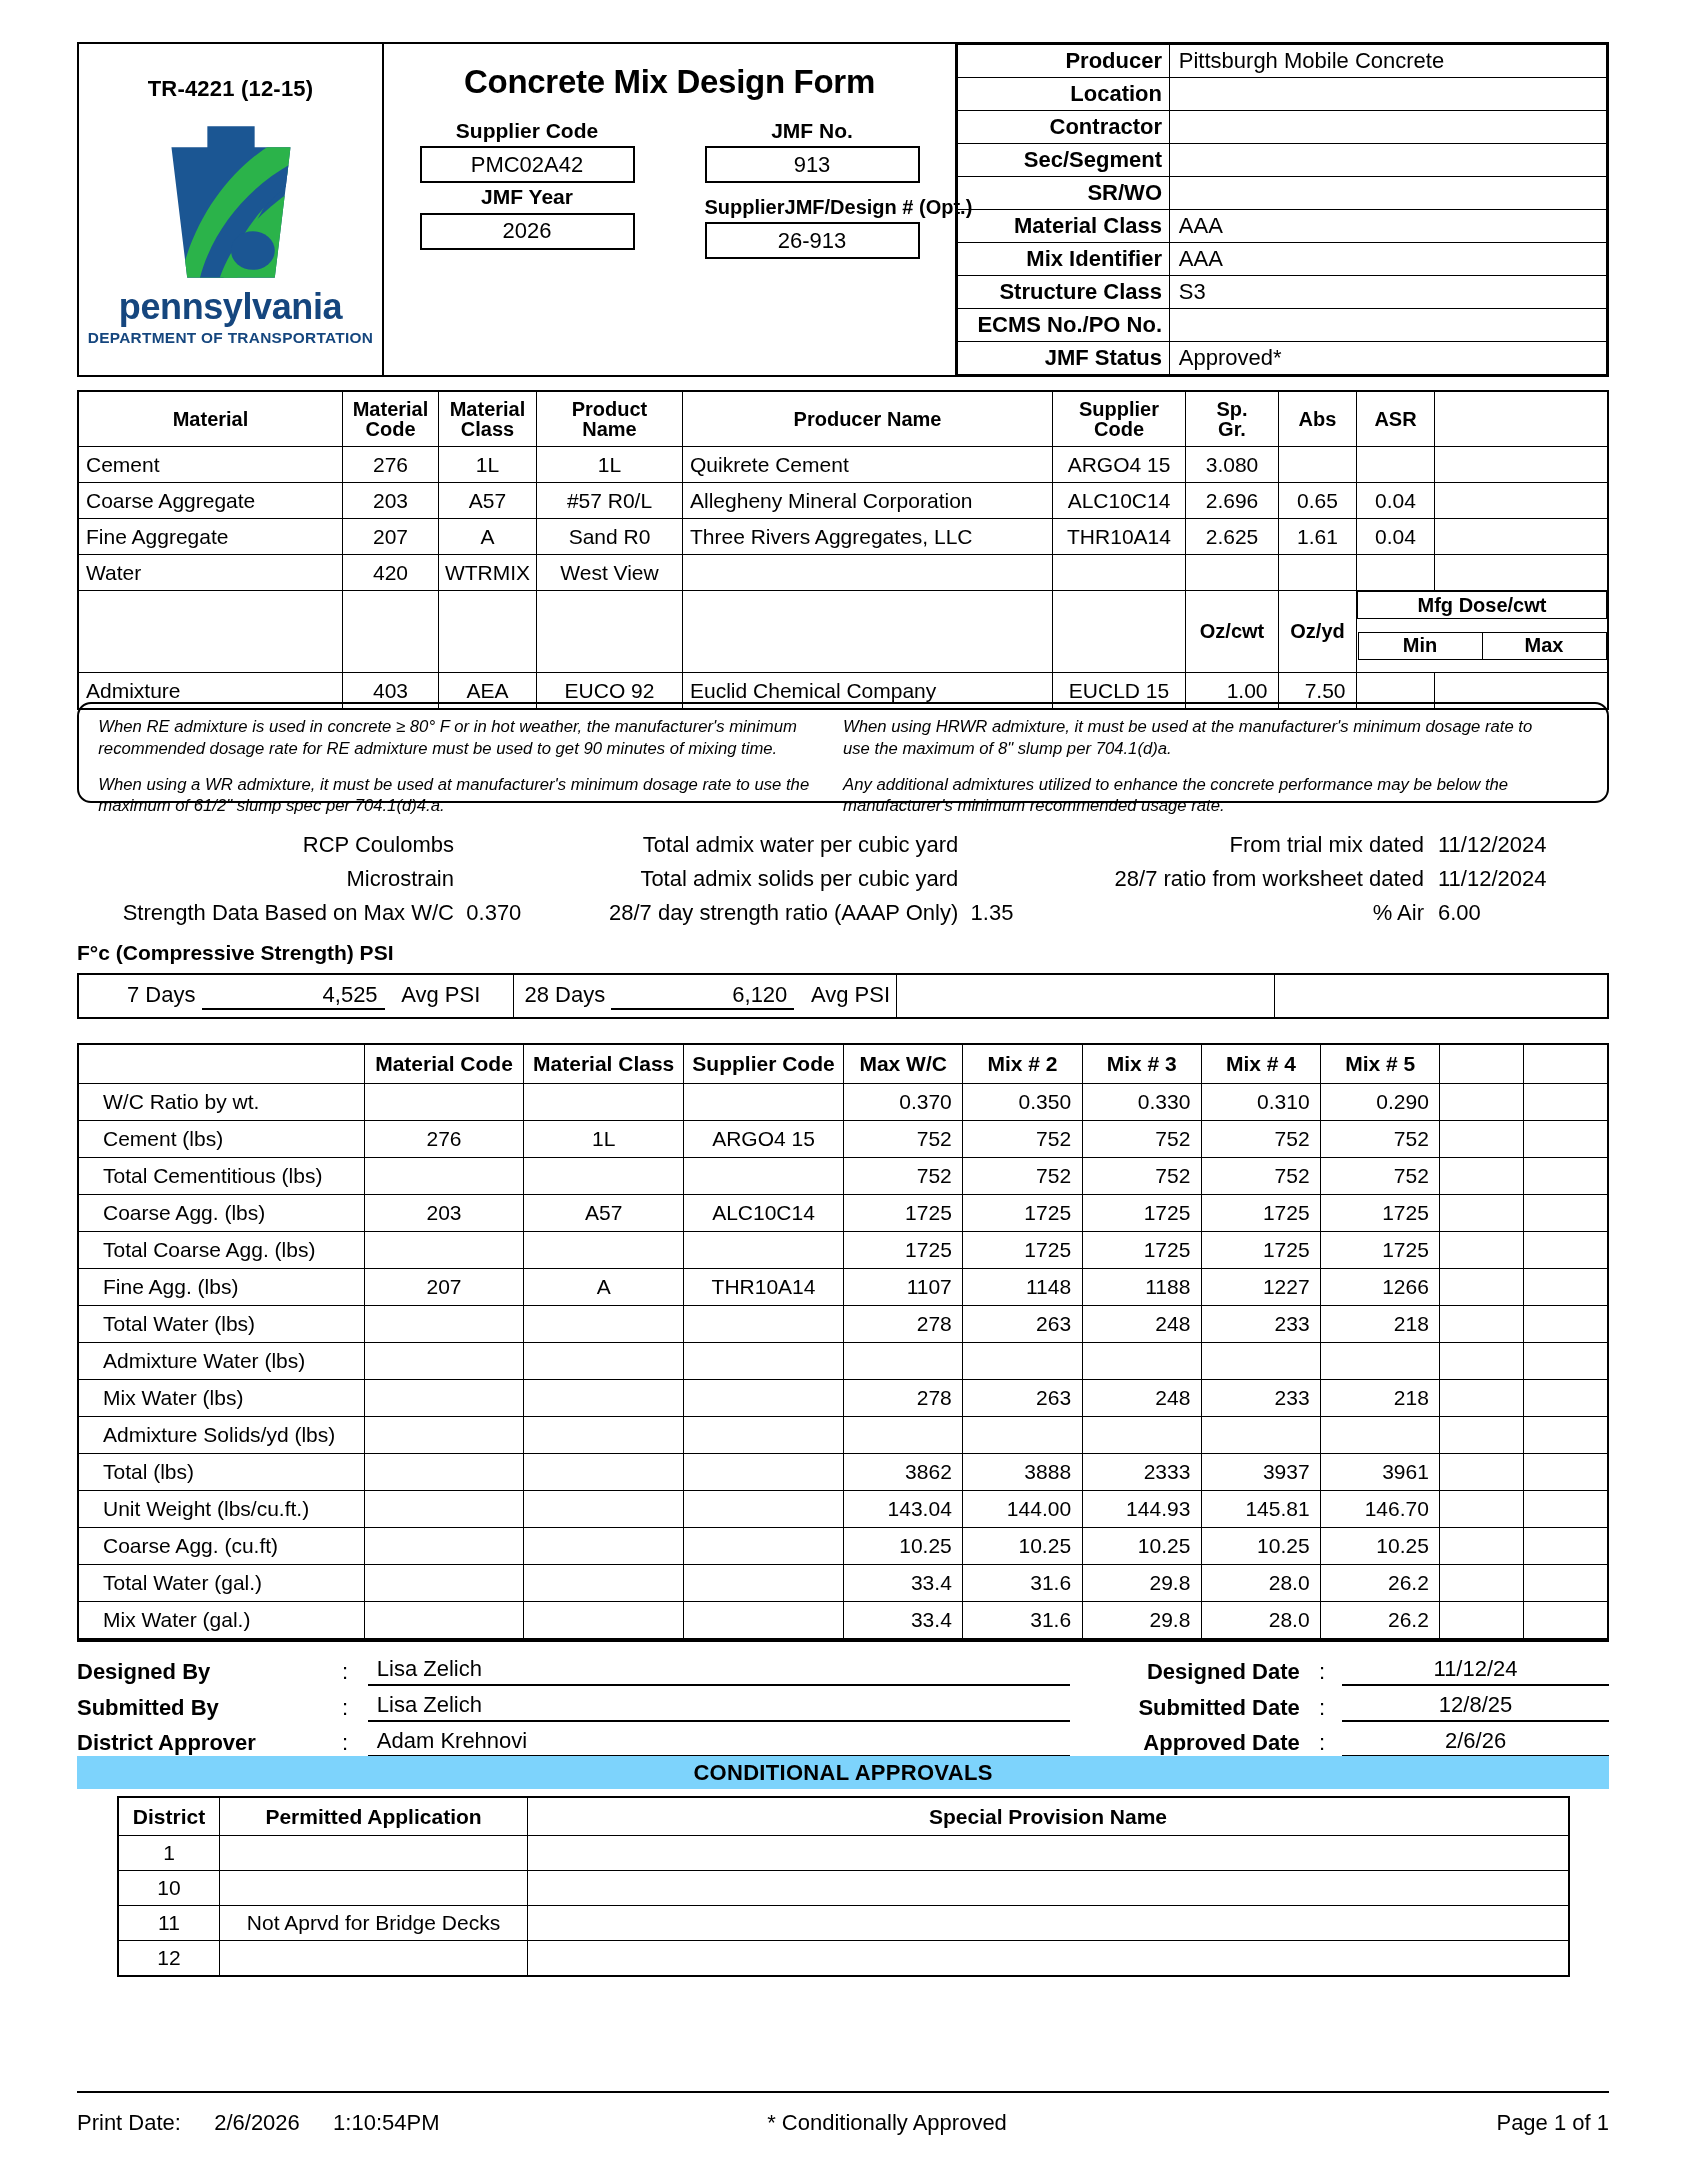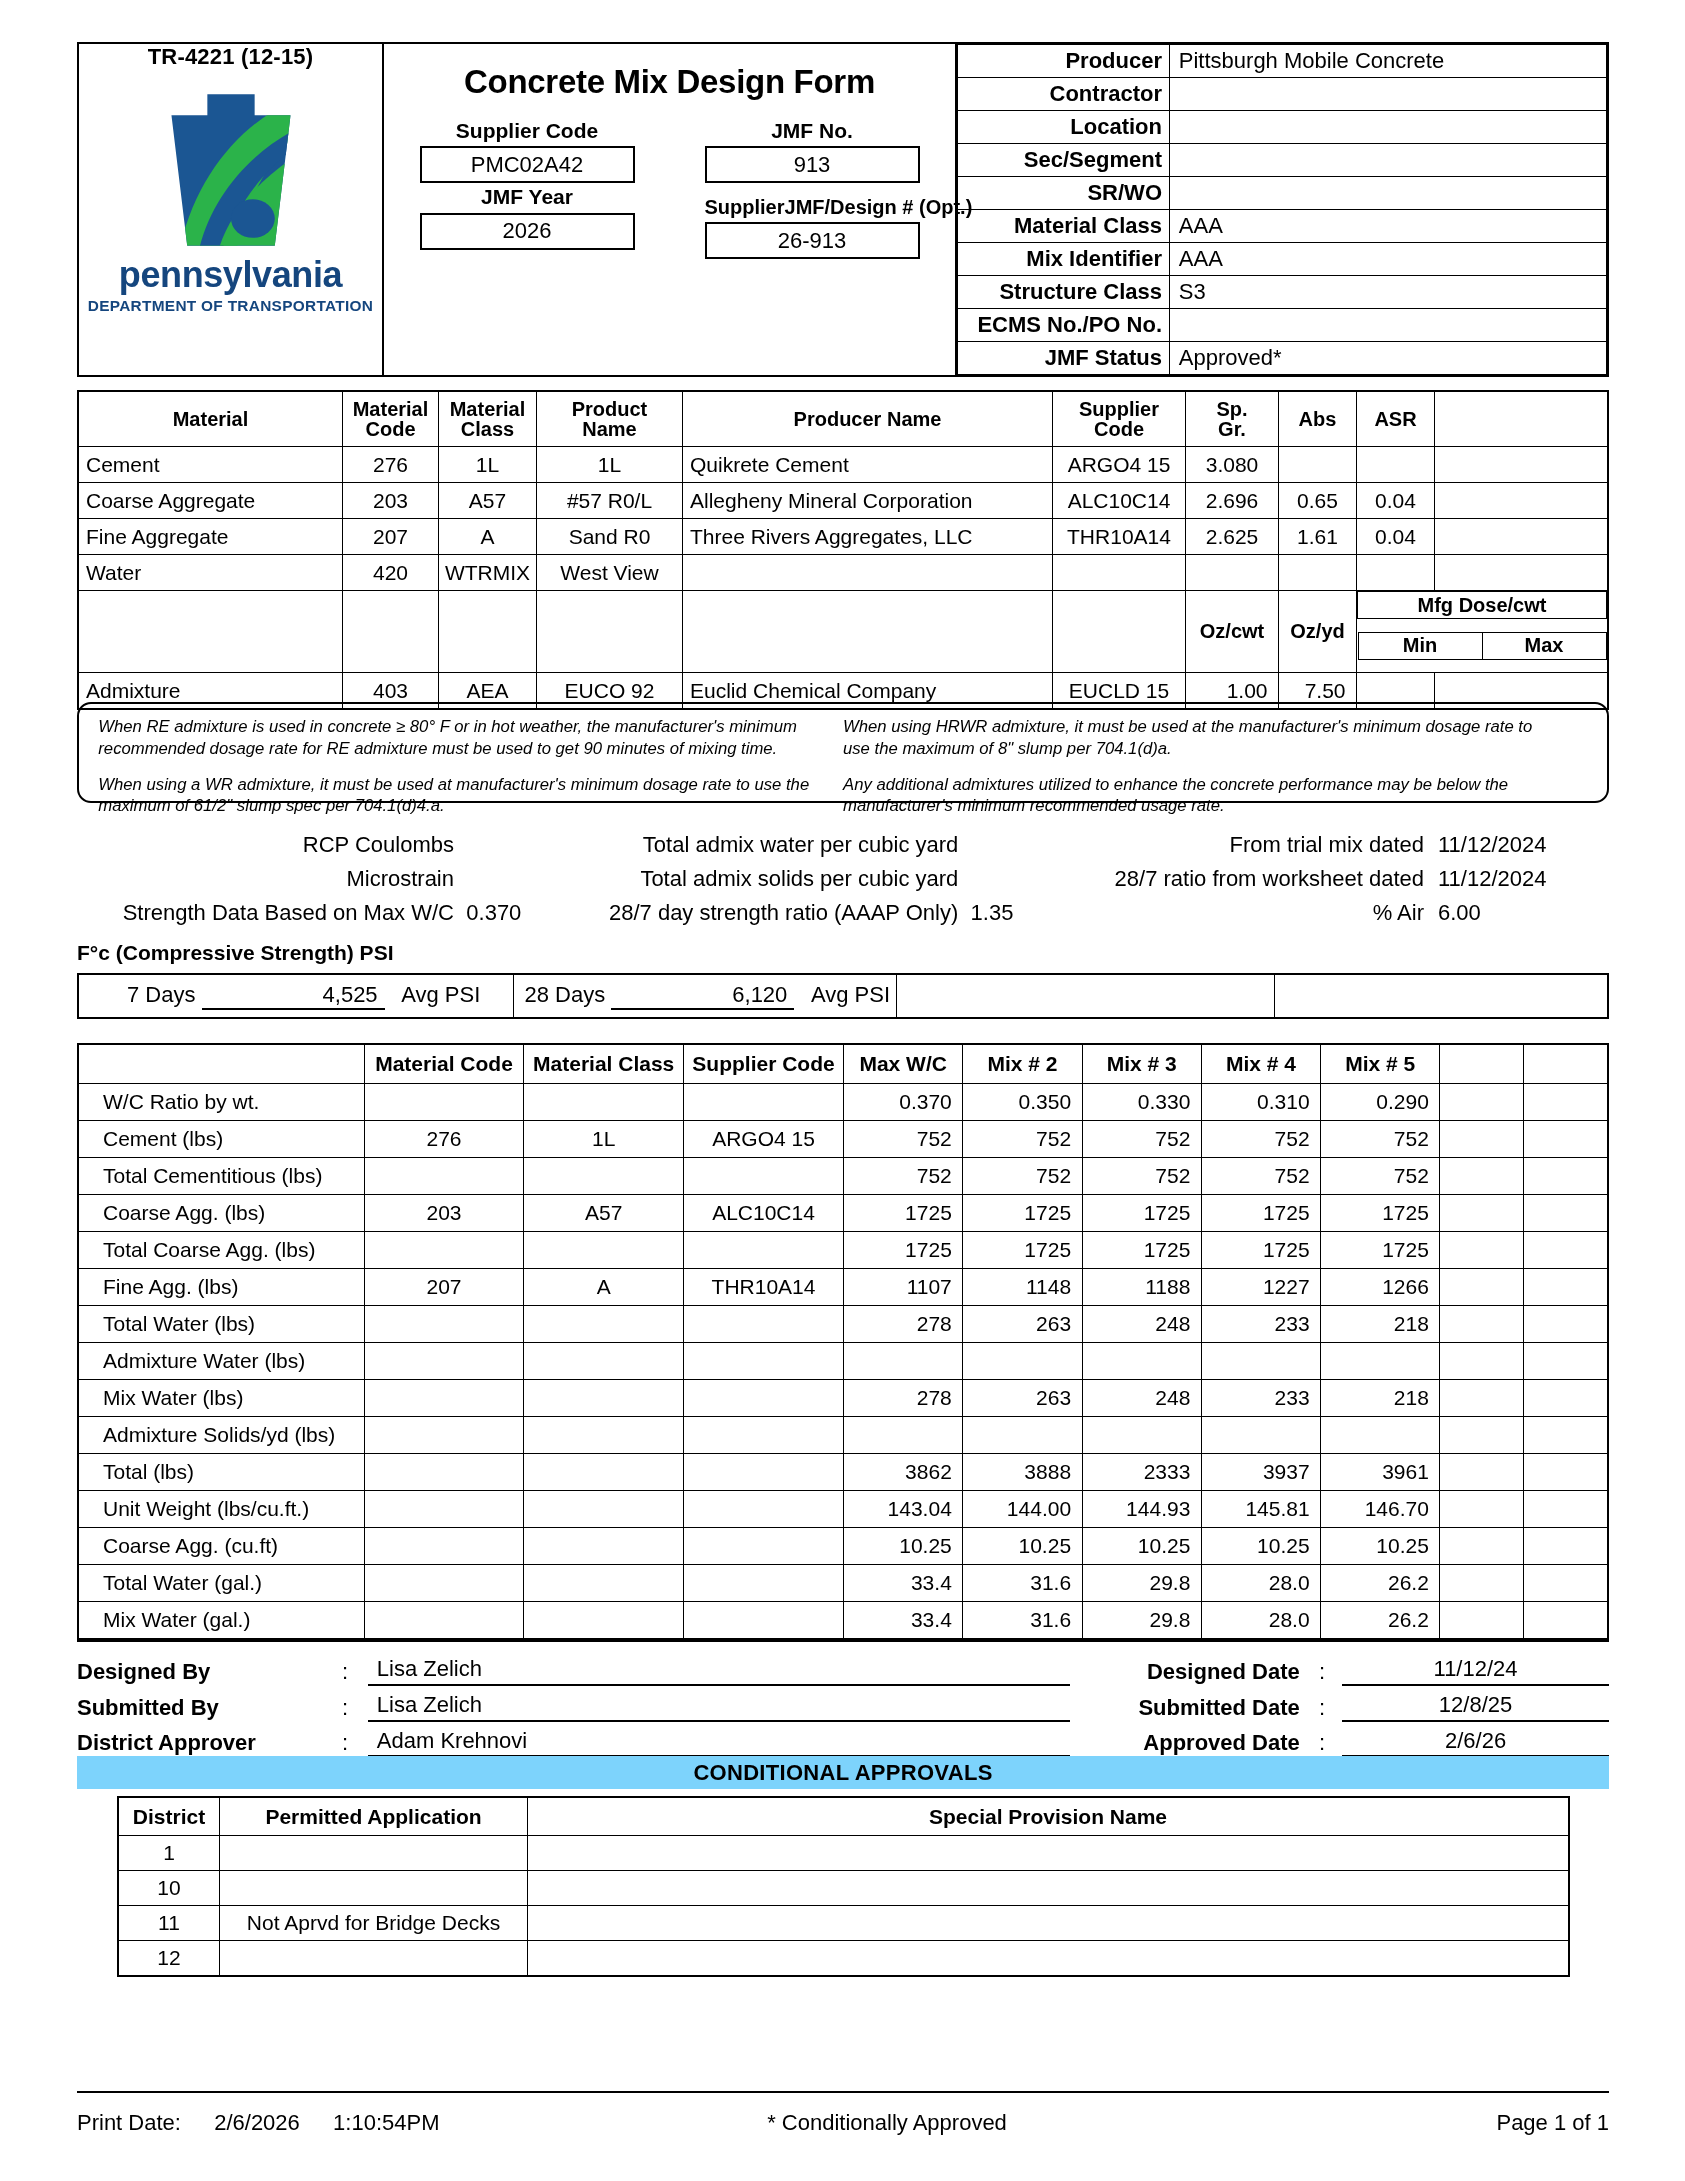--- a/index.html
+++ b/index.html
@@ -8,21 +8,21 @@
 
   
   table{border-collapse:collapse;}
   td,th{padding:0;vertical-align:middle;}
 
   
   .hdr-wrap{position:absolute;left:77px;top:42px;width:1532px;}
   .hdr-table{width:100%;border:2.6px solid #000;border-collapse:collapse;}
   .hdr-table > tbody > tr > td{border:2.6px solid #000;vertical-align:top;}
 
-  .logo-cell{width:303px;text-align:center;padding-top:0;padding-bottom:7px;}
+  .logo-cell{width:303px;text-align:center;padding-top:32px;padding-bottom:7px;}
   .form-no{font-size:22px;font-weight:bold;letter-spacing:0.2px;}
   .keystone{margin:19.3px auto 5.3px auto;display:block;}
   .wordmark{font-size:36px;font-weight:bold;color:#15467e;line-height:1;margin-top:1.8px;letter-spacing:-0.4px;}
   .wordmark-sub{font-size:15.4px;font-weight:bold;color:#15467e;letter-spacing:0.3px;margin-top:4.4px;}
 
   .title-cell{width:571px;text-align:center;padding-top:19.3px;}
   .form-title{font-size:33px;font-weight:bold;letter-spacing:-0.3px;}
   .code-grid{display:flex;justify-content:center;gap:70px;margin-top:17.6px;}
   .code-col{width:215px;}
   .code-lbl{font-size:21px;font-weight:bold;margin-bottom:3.5px;}
@@ -166,25 +166,25 @@
         </td>
 
         <td class="meta-cell">
           <table class="meta-table">
             <tbody>
                   <tr>
                     <td class="k">Producer</td>
                     <td class="v">Pittsburgh Mobile Concrete</td>
                   </tr>
             <tr>
+                    <td class="k">Location</td>
+                    <td class="v"></td>
+                  </tr>
+            <tr>
                     <td class="k">Contractor</td>
-                    <td class="v"></td>
-                  </tr>
-            <tr>
-                    <td class="k">Location</td>
                     <td class="v"></td>
                   </tr>
             <tr>
                     <td class="k">Sec/Segment</td>
                     <td class="v"></td>
                   </tr>
             <tr>
                     <td class="k">SR/WO</td>
                     <td class="v"></td>
                   </tr>

